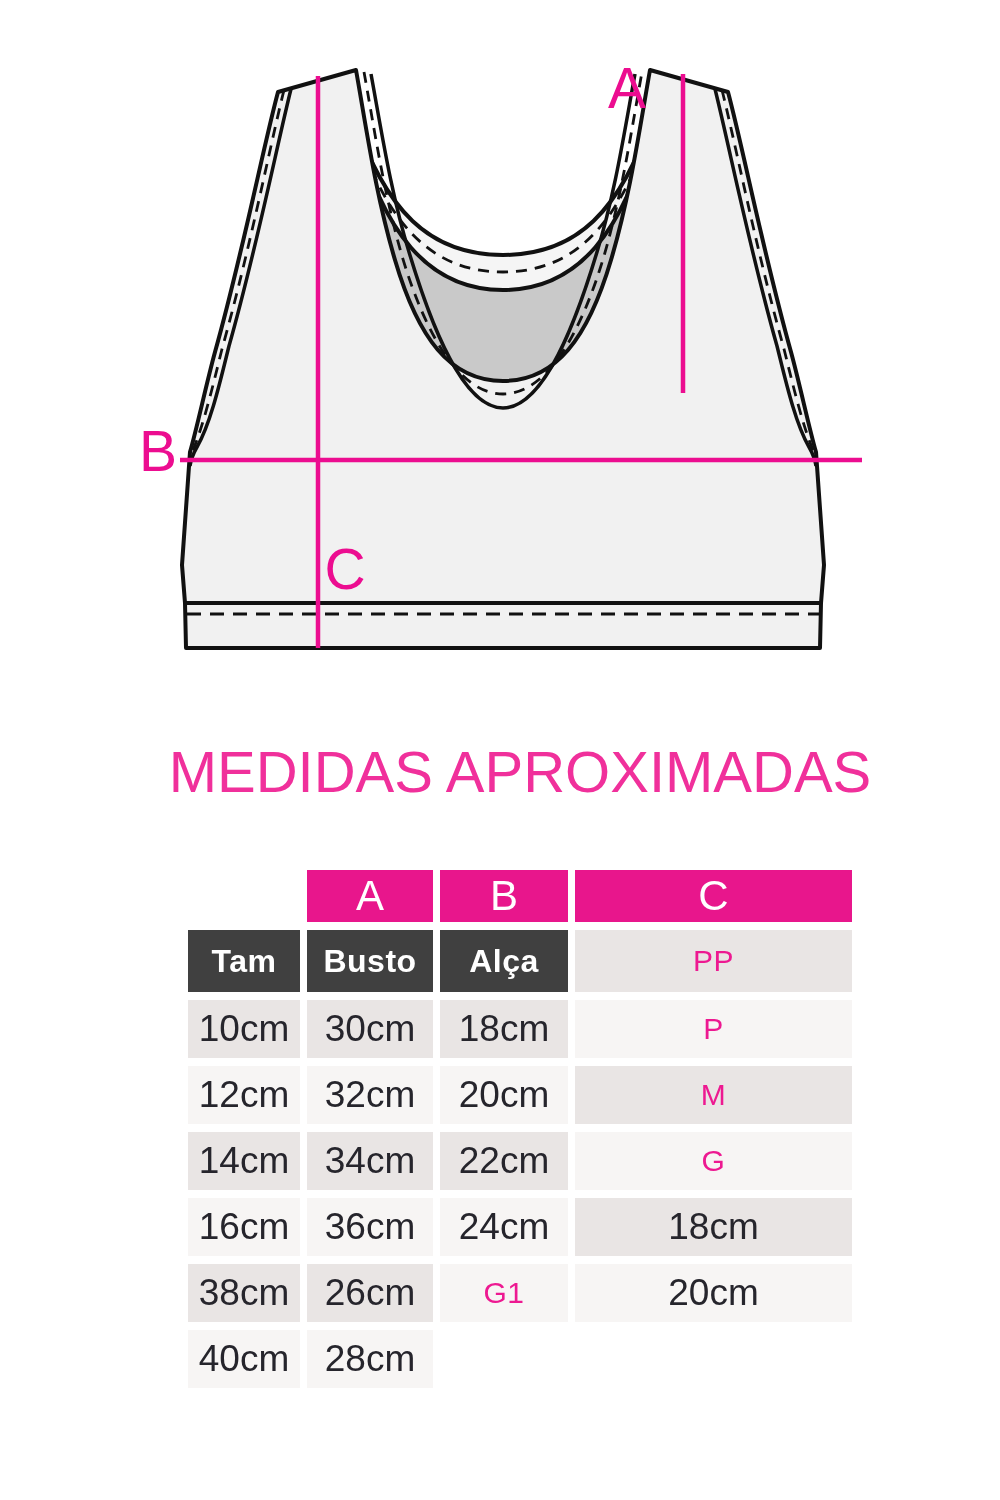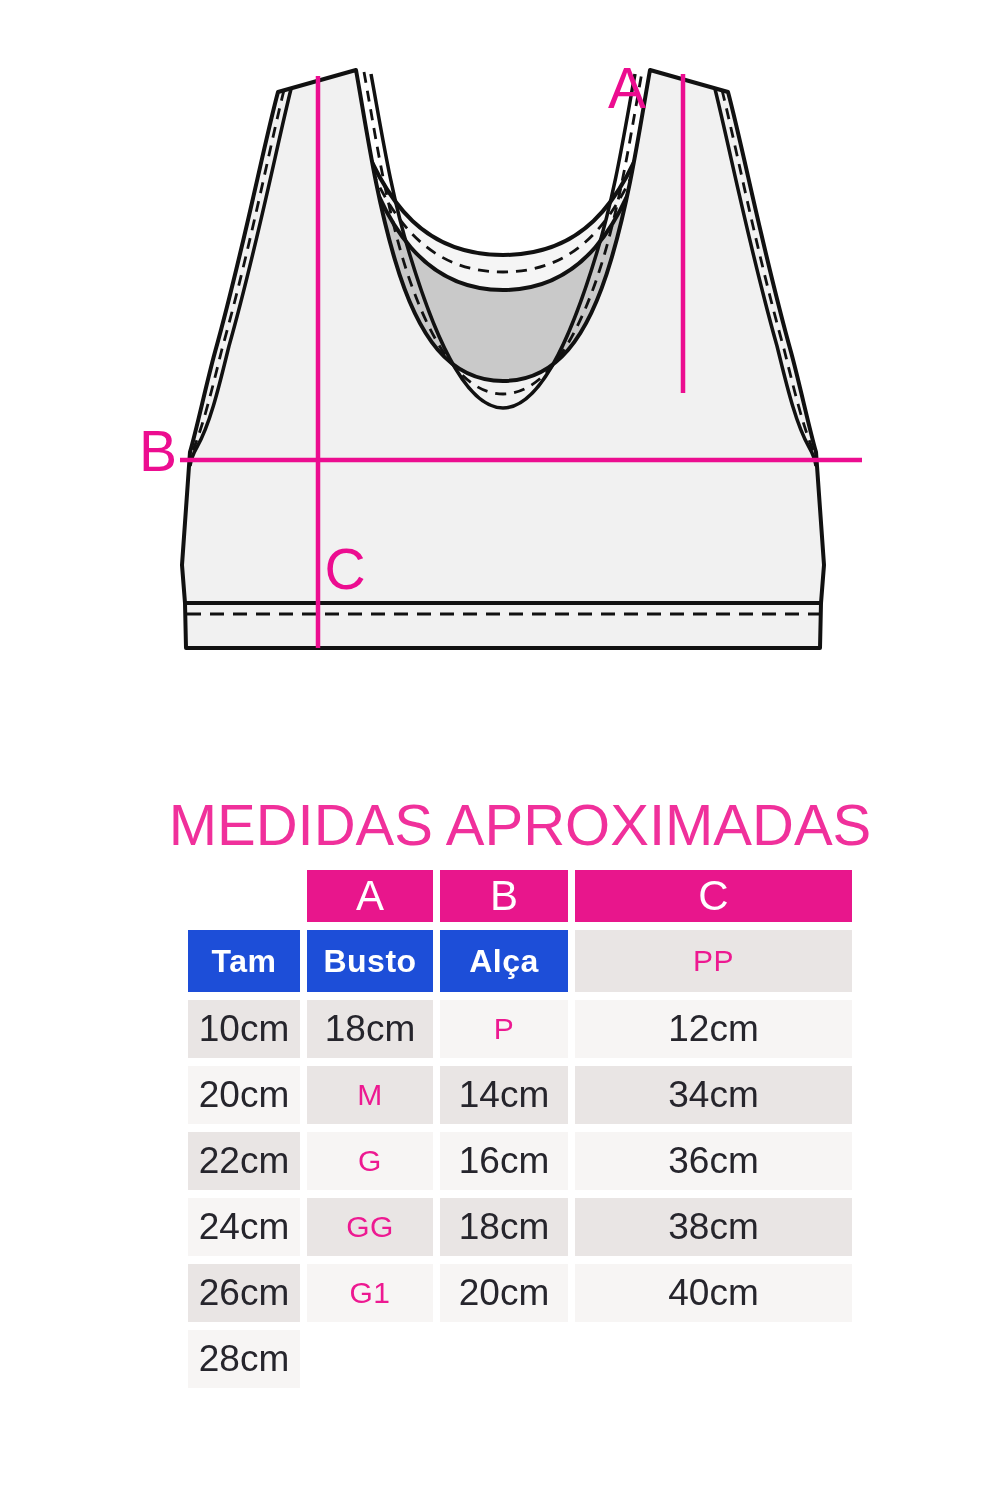--- a/index.html
+++ b/index.html
@@ -2,35 +2,35 @@
 <html><head>
 <meta charset="utf-8">
 <style>
   html,body{margin:0;padding:0;background:#ffffff;}
   .stage{
     position:relative;width:1000px;height:1500px;background:#ffffff;
     font-family:"Liberation Sans",sans-serif;overflow:hidden;
   }
   .illustration{position:absolute;left:0;top:0;}
   .title{
-    position:absolute;left:168px;top:796px;width:704px;
+    position:absolute;left:168px;top:743px;width:704px;
     text-align:center;font-size:58px;line-height:58px;font-weight:400;
     color:#F0309B;letter-spacing:0px;white-space:nowrap;
   }
   .size-table{
     position:absolute;left:188px;top:870px;
     display:grid;
     grid-template-columns:112px 126px 128px 277px;
     grid-template-rows:52px 62px repeat(6,58px);
     gap:8px 7px;
   }
   .cell{display:flex;align-items:center;justify-content:center;}
   .spacer{background:transparent;}
   .mh{background:#E8168C;color:#ffffff;font-size:42px;font-weight:400;}
-  .h2{background:#1d4ed8;color:#ffffff;font-size:32px;font-weight:700;letter-spacing:0.5px;}
+  .h2{background:#404040;color:#ffffff;font-size:32px;font-weight:700;letter-spacing:0.5px;}
   .size{font-weight:400;color:#ED1991;font-size:30px;letter-spacing:0.5px;}
   .val{font-size:37px;color:#26252C;}
   .odd{background:#E9E5E4;}
   .even{background:#F7F5F4;}
 </style>
 </head>
 <body>
 
 <div class="stage">
 
@@ -78,37 +78,38 @@
     <div class="cell mh">A</div>
     <div class="cell mh">B</div>
     <div class="cell mh">C</div>
 
     <div class="cell h2">Tam</div>
     <div class="cell h2">Busto</div>
     <div class="cell h2">Alça</div>
 
     <div class="cell size odd">PP</div>
     <div class="cell val odd">10cm</div>
+    <div class="cell val odd">30cm</div>
     <div class="cell val odd">18cm</div>
 
     <div class="cell size even">P</div>
     <div class="cell val even">12cm</div>
+    <div class="cell val even">32cm</div>
     <div class="cell val even">20cm</div>
 
     <div class="cell size odd">M</div>
     <div class="cell val odd">14cm</div>
     <div class="cell val odd">34cm</div>
     <div class="cell val odd">22cm</div>
 
     <div class="cell size even">G</div>
     <div class="cell val even">16cm</div>
     <div class="cell val even">36cm</div>
     <div class="cell val even">24cm</div>
 
-    <div class="cell size odd">GG</div>
     <div class="cell val odd">18cm</div>
     <div class="cell val odd">38cm</div>
     <div class="cell val odd">26cm</div>
 
     <div class="cell size even">G1</div>
     <div class="cell val even">20cm</div>
     <div class="cell val even">40cm</div>
     <div class="cell val even">28cm</div>
 
   </div>

